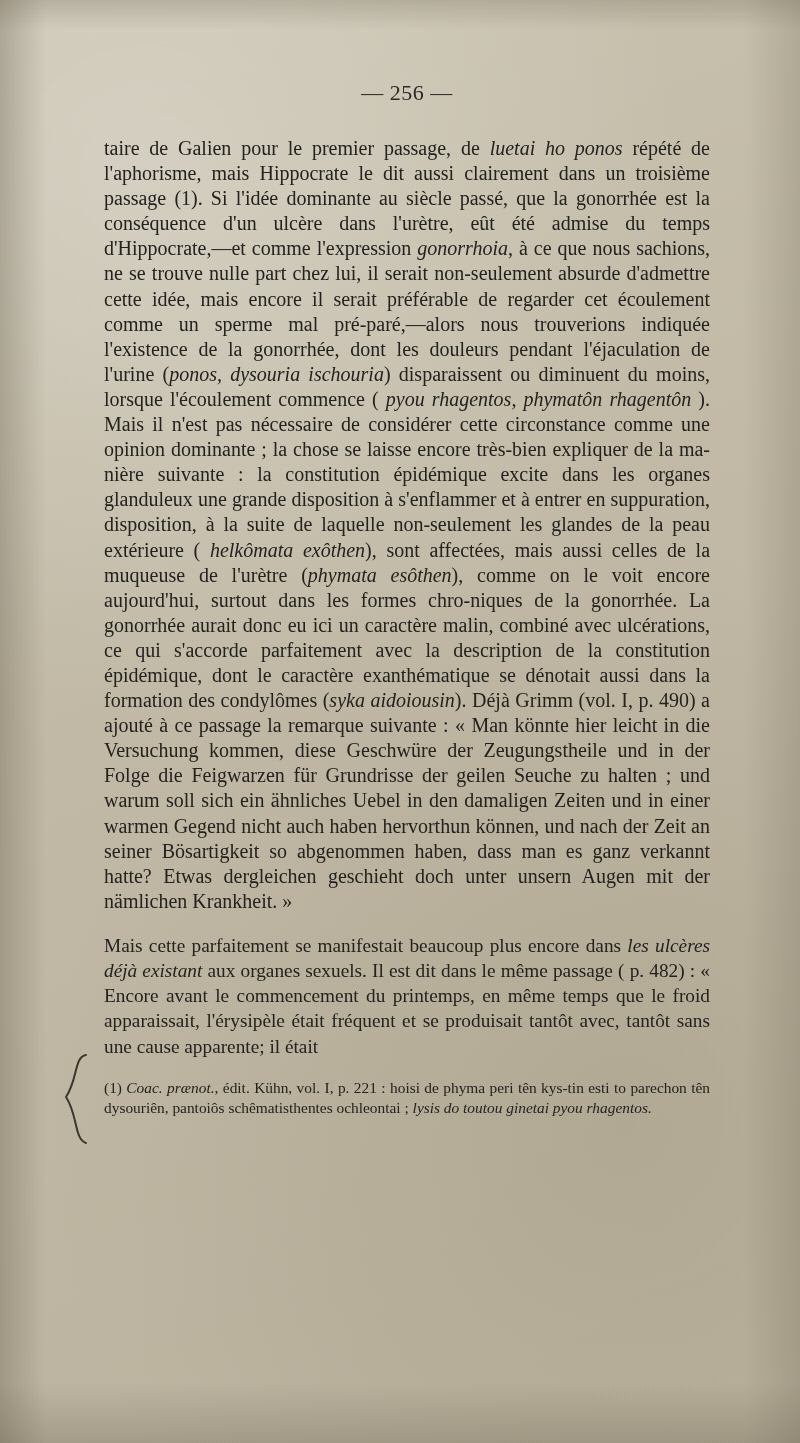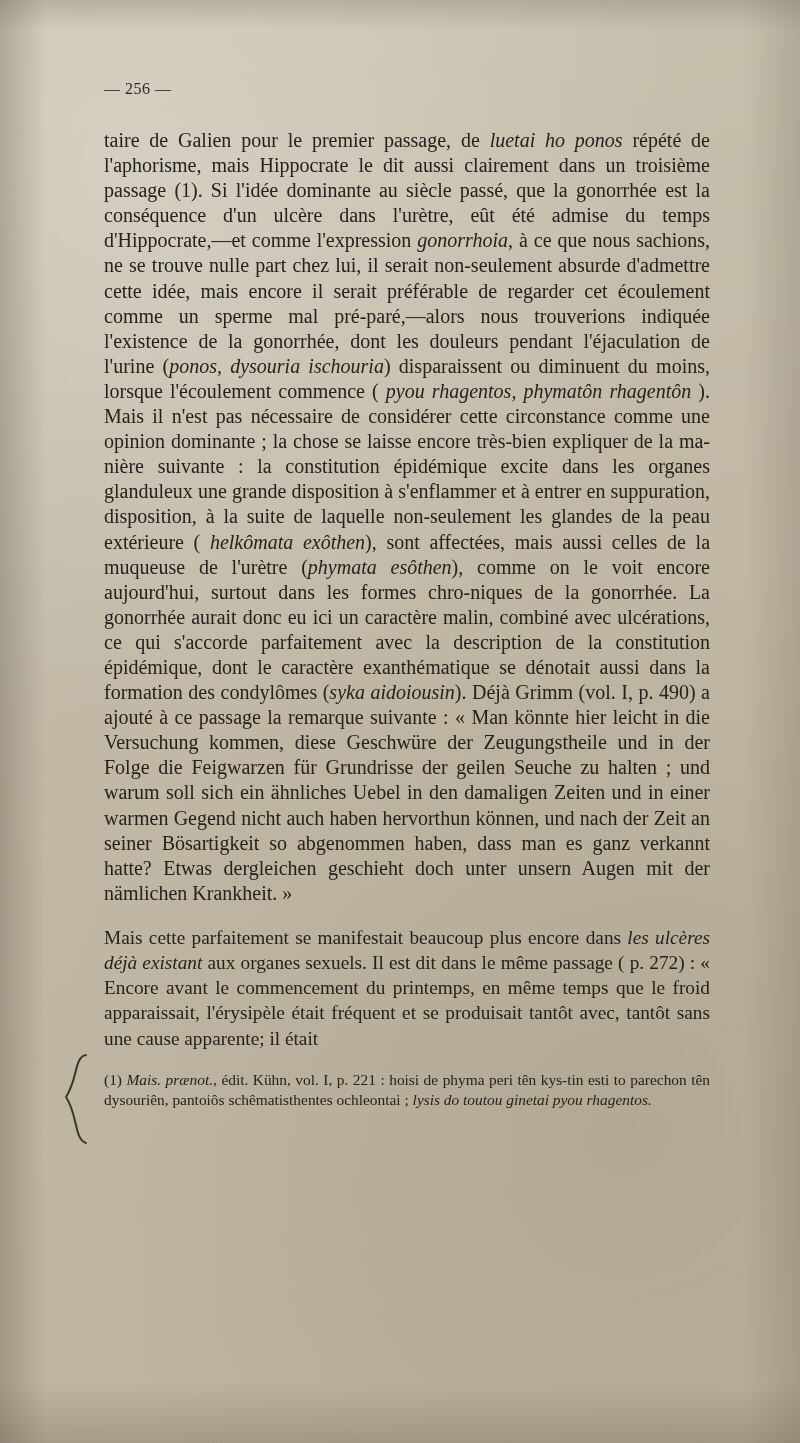--- a/index.html
+++ b/index.html
@@ -34,22 +34,22 @@
       repeating-linear-gradient(0deg, rgba(0,0,0,0.02) 0px, rgba(0,0,0,0.02) 1px, rgba(255,255,255,0.02) 1px, rgba(255,255,255,0.02) 2px),
       repeating-linear-gradient(90deg, rgba(0,0,0,0.015) 0px, rgba(0,0,0,0.015) 1px, rgba(255,255,255,0.015) 1px, rgba(255,255,255,0.015) 2px);
   }
   .content {
     position: absolute;
     left: 104px;
     top: 0;
     width: 606px;
   }
   .folio {
-    text-align: left;
-    font-size: 16px;
+    text-align: center;
+    font-size: 22px;
     letter-spacing: 0.5px;
     color: #2b2a26;
     margin-top: 80px;
     margin-bottom: 30px;
     font-family: "Liberation Serif", serif;
   }
   .body-text {
     font-size: 20px;
     line-height: 25.1px;
     color: #23221f;
@@ -143,21 +143,21 @@
   <div class="content">
 
     <div class="folio">— 256 —</div>
 
     <div class="body-text">
       <p><span>taire de Galien pour le premier passage, de </span><i>luetai ho ponos</i><span> répété de l'aphorisme, mais Hippocrate le dit aussi clairement dans un troisième passage (1). Si l'idée dominante au siècle passé, que la gonorrhée est la conséquence d'un ulcère dans l'urètre, eût été admise du temps d'Hippocrate,—et comme l'expression </span><i>gonorrhoia</i><span>, à ce que nous sachions, ne se trouve nulle part chez lui, il serait non-seulement absurde d'admettre cette idée, mais encore il serait préférable de regarder cet écoulement comme un sperme mal pré-paré,—alors nous trouverions indiquée l'existence de la gonorrhée, dont les douleurs pendant l'éjaculation de l'urine (</span><i>ponos, dysouria ischouria</i><span>) disparaissent ou diminuent du moins, lorsque l'écoulement commence ( </span><i>pyou rhagentos, phymatôn rhagentôn</i><span> ). Mais il n'est pas nécessaire de considérer cette circonstance comme une opinion dominante ; la chose se laisse encore très-bien expliquer de la ma-nière suivante : la constitution épidémique excite dans les organes glanduleux une grande disposition à s'enflammer et à entrer en suppuration, disposition, à la suite de laquelle non-seulement les glandes de la peau extérieure ( </span><i>helkômata exôthen</i><span>), sont affectées, mais aussi celles de la muqueuse de l'urètre (</span><i>phymata esôthen</i><span>), comme on le voit encore aujourd'hui, surtout dans les formes chro-niques de la gonorrhée. La gonorrhée aurait donc eu ici un caractère malin, combiné avec ulcérations, ce qui s'accorde parfaitement avec la description de la constitution épidémique, dont le caractère exanthématique se dénotait aussi dans la formation des condylômes (</span><i>syka aidoiousin</i><span>). Déjà Grimm (vol. I, p. 490) a ajouté à ce passage la remarque suivante : « Man könnte hier leicht in die Versuchung kommen, diese Geschwüre der Zeugungstheile und in der Folge die Feigwarzen für Grundrisse der geilen Seuche zu halten ; und warum soll sich ein ähnliches Uebel in den damaligen Zeiten und in einer warmen Gegend nicht auch haben hervorthun können, und nach der Zeit an seiner Bösartigkeit so abgenommen haben, dass man es ganz verkannt hatte? Etwas dergleichen geschieht doch unter unsern Augen mit der nämlichen Krankheit. »</span></p>
     </div>
 
 
     <div class="para2">
-      <p><span>Mais cette parfaitement se manifestait beaucoup plus encore dans </span><i>les ulcères déjà existant</i><span> aux organes sexuels. Il est dit dans le même passage ( p. 272) : « Encore avant le commencement du printemps, en même temps que le froid apparaissait, l'érysipèle était fréquent et se produisait tantôt avec, tantôt sans une cause apparente; il était</span></p>
+      <p><span>Mais cette parfaitement se manifestait beaucoup plus encore dans </span><i>les ulcères déjà existant</i><span> aux organes sexuels. Il est dit dans le même passage ( p. 482) : « Encore avant le commencement du printemps, en même temps que le froid apparaissait, l'érysipèle était fréquent et se produisait tantôt avec, tantôt sans une cause apparente; il était</span></p>
     </div>
 
     <div class="footnote">
-      <p><span>(1) </span><i>Mais. prænot.</i><span>, édit. Kühn, vol. I, p. 221 : hoisi de phyma peri tên kys-tin esti to parechon tên dysouriên, pantoiôs schêmatisthentes ochleontai ; </span><i>lysis do toutou ginetai pyou rhagentos.</i></p>
+      <p><span>(1) </span><i>Coac. prænot.</i><span>, édit. Kühn, vol. I, p. 221 : hoisi de phyma peri tên kys-tin esti to parechon tên dysouriên, pantoiôs schêmatisthentes ochleontai ; </span><i>lysis do toutou ginetai pyou rhagentos.</i></p>
     </div>
 
   </div>
 </div>
 
 </body></html>

